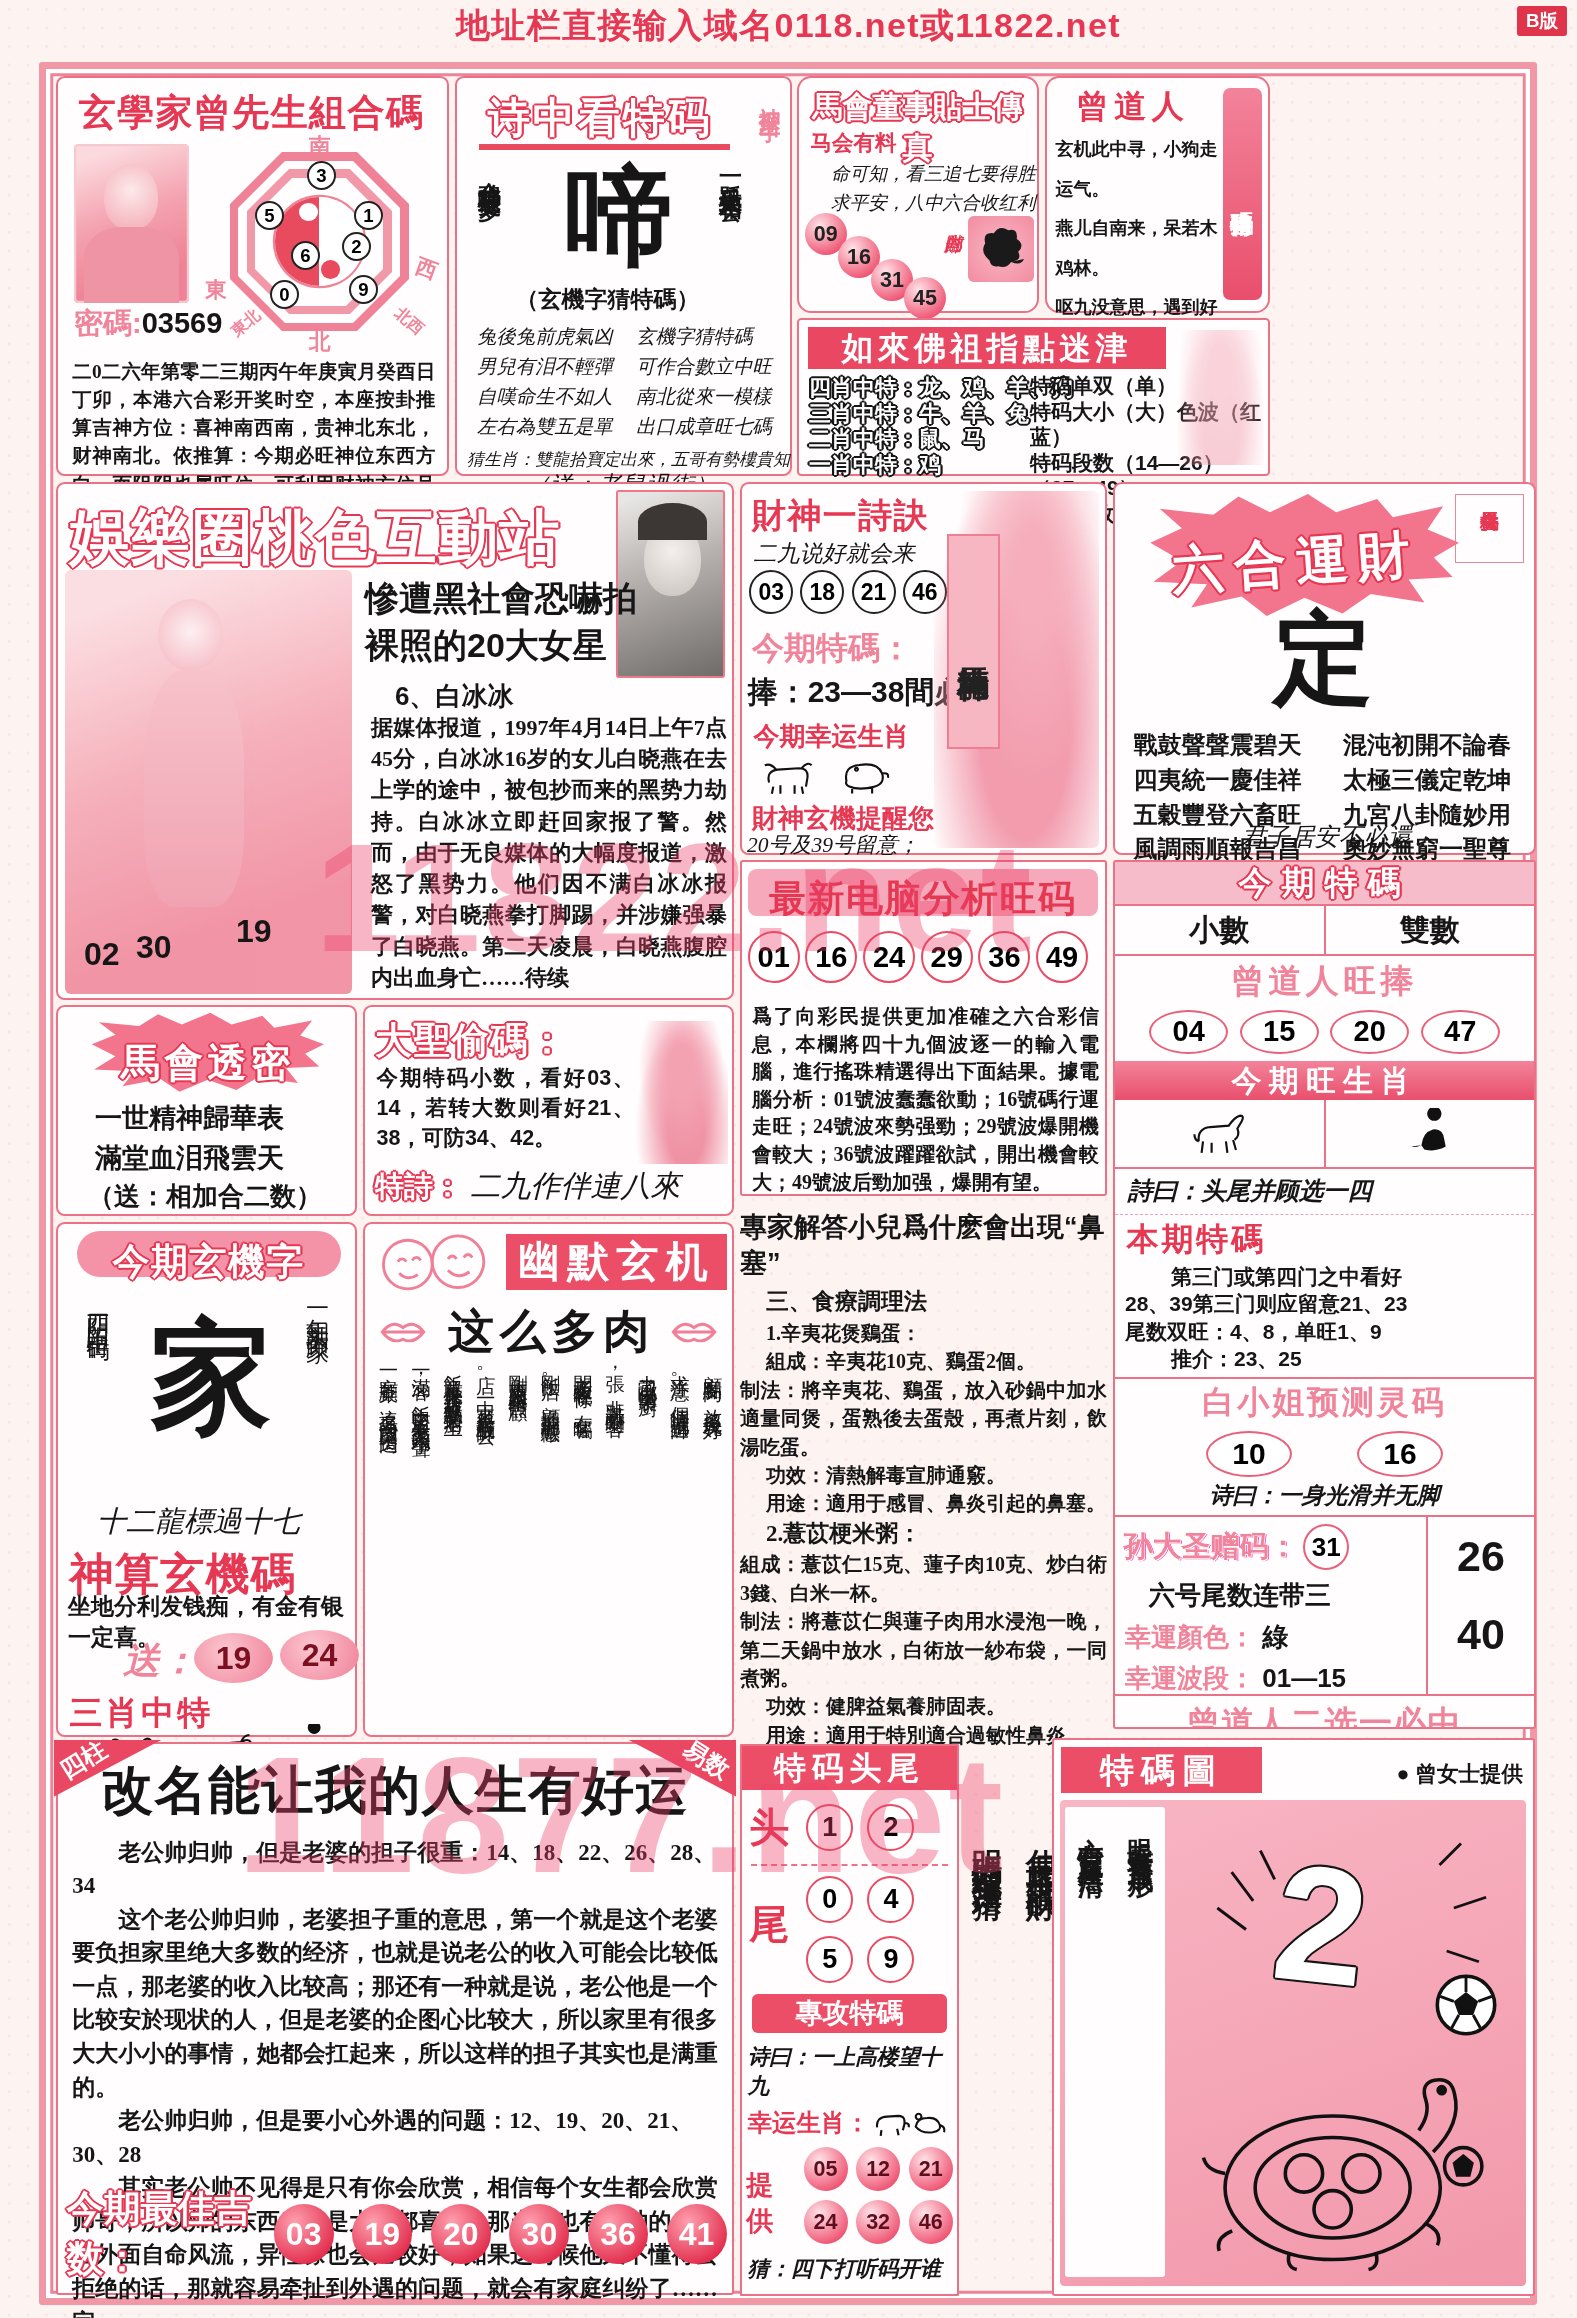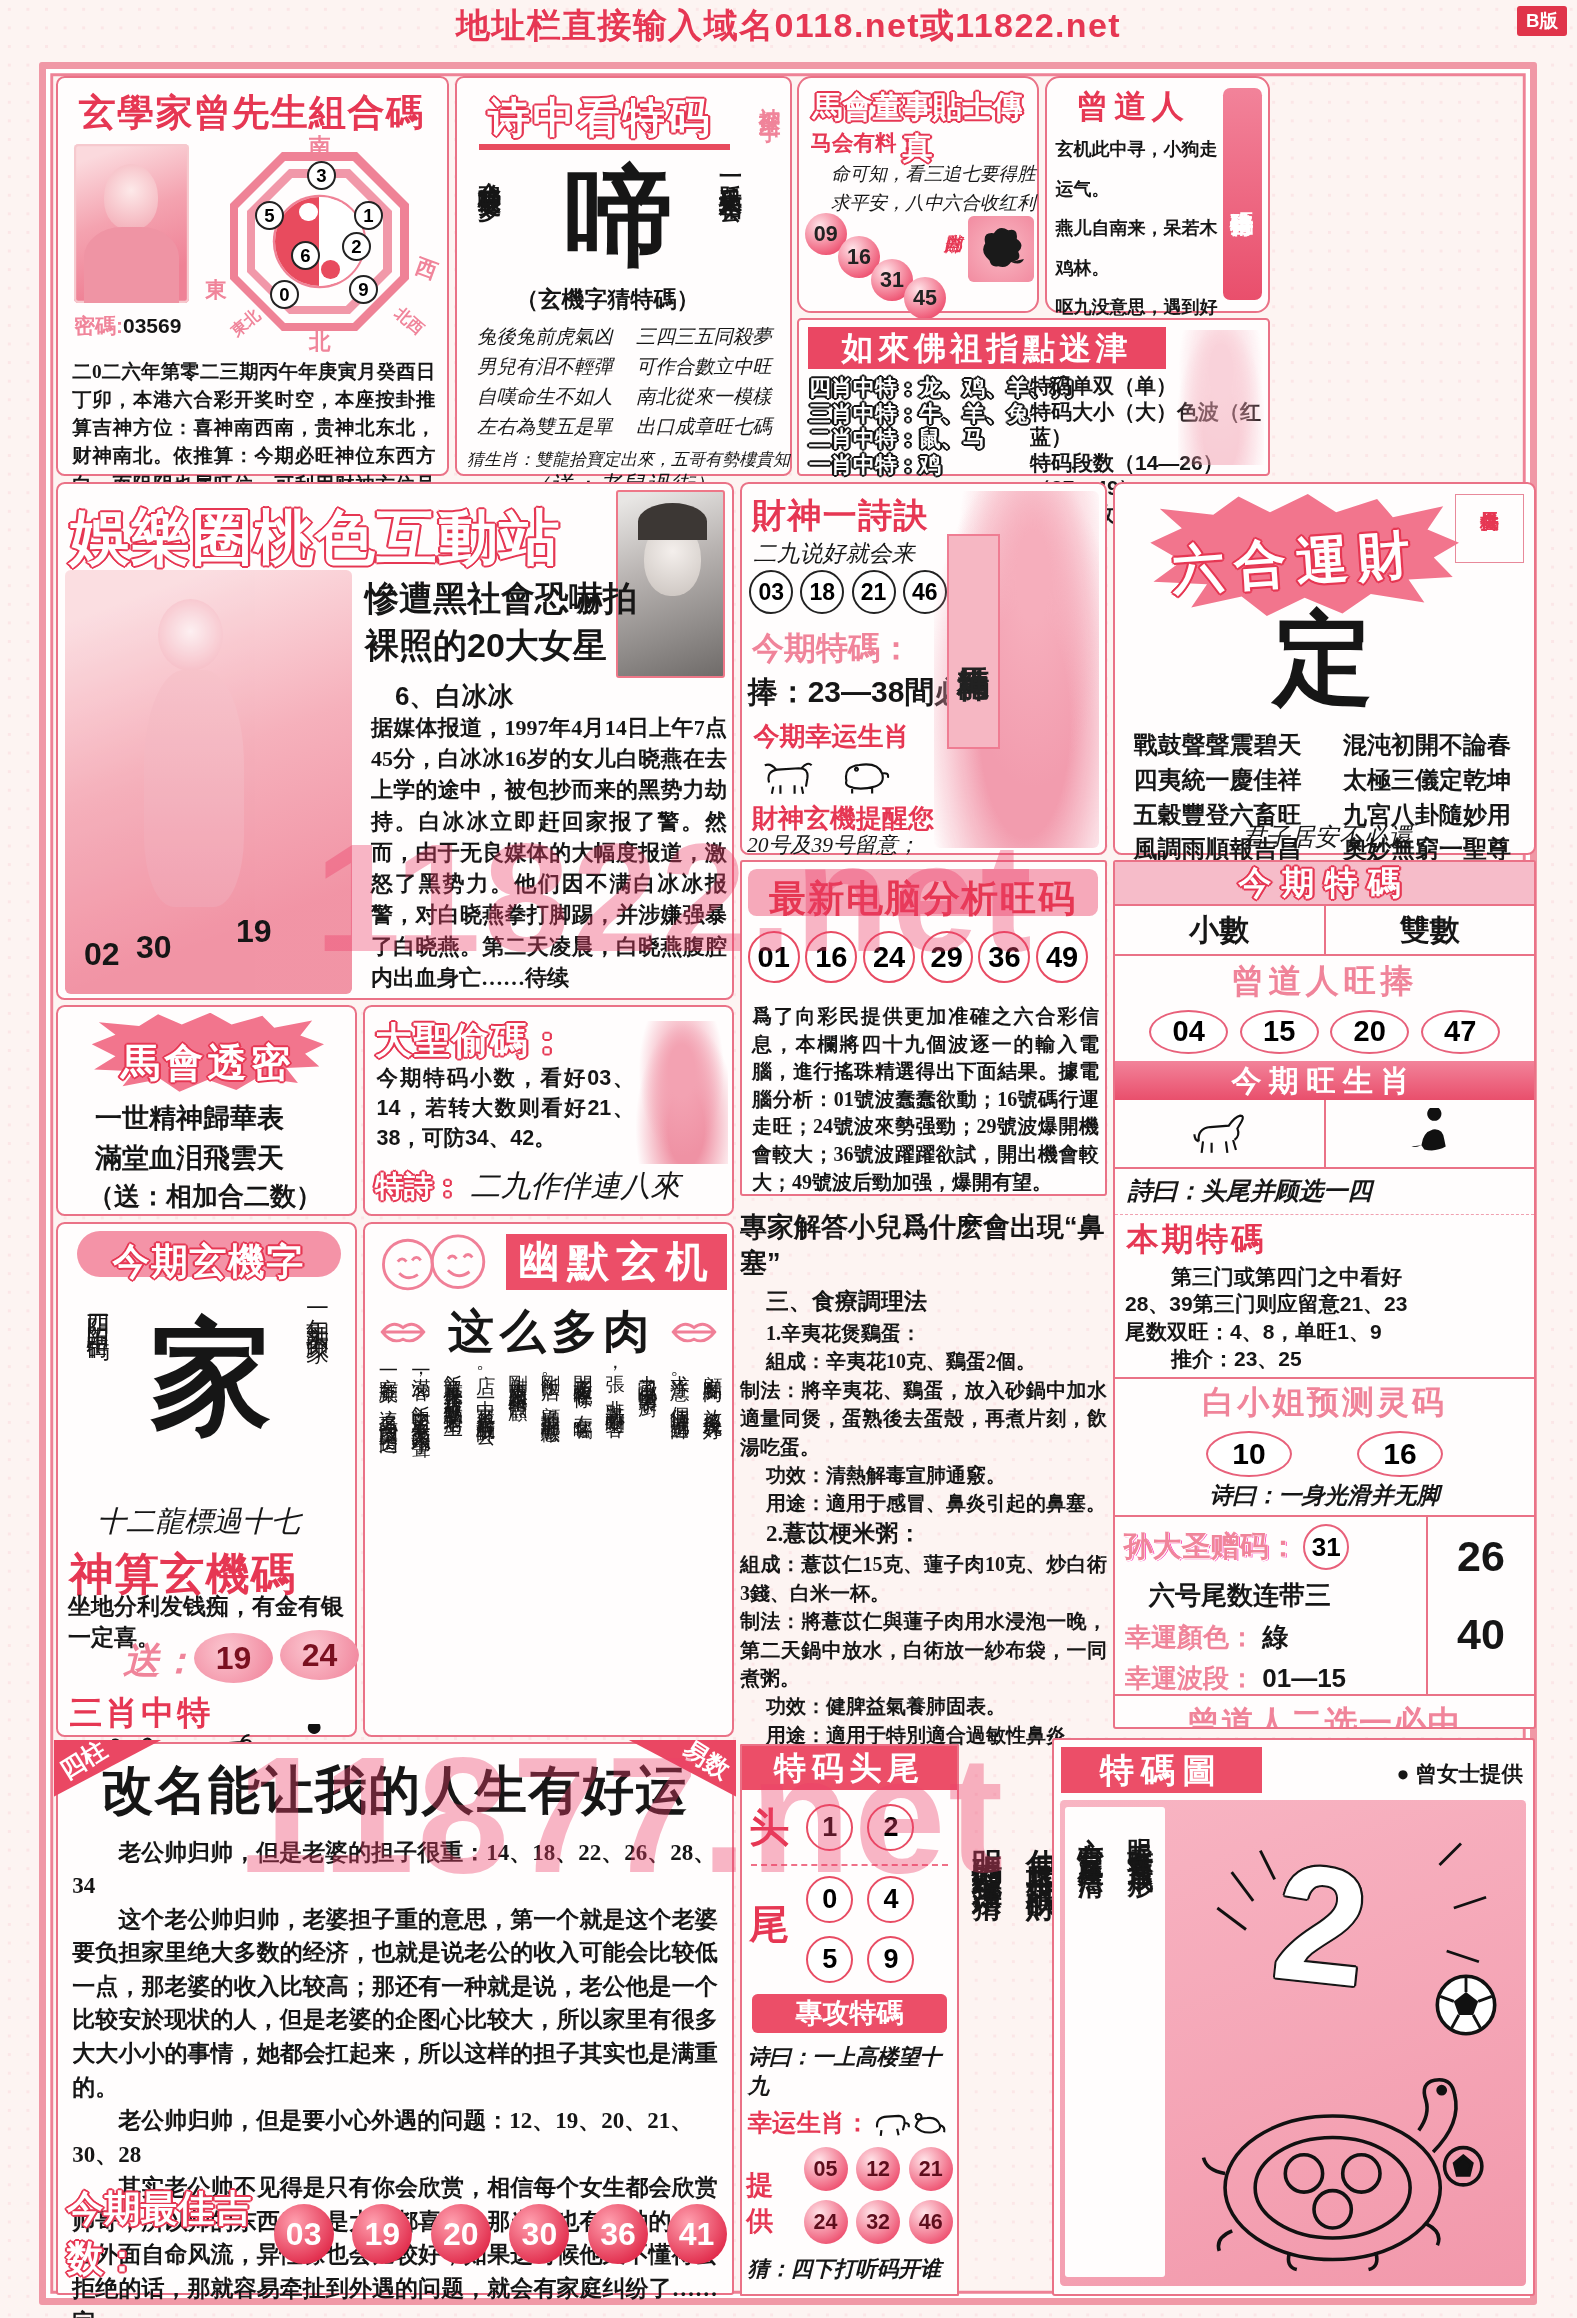--- a/index.html
+++ b/index.html
@@ -65,42 +65,42 @@
         <div class="ab" style="left:46px;top:63px;width:18.6px;height:18.6px;border-radius:50%;background:#e84b5e"></div>
       </div>
       <div class="ab circ" style="left:106px;top:29px;width:29px;height:29px;border:2.2px solid #222;font-size:18.6px">3</div>
       <div class="ab circ" style="left:54px;top:69px;width:29px;height:29px;border:2.2px solid #222;font-size:18.6px">5</div>
       <div class="ab circ" style="left:153px;top:69px;width:29px;height:29px;border:2.2px solid #222;font-size:18.6px">1</div>
       <div class="ab circ" style="left:90px;top:109px;width:29px;height:29px;border:2.2px solid #222;font-size:18.6px">6</div>
       <div class="ab circ" style="left:141px;top:100px;width:29px;height:29px;border:2.2px solid #222;font-size:18.6px">2</div>
       <div class="ab circ" style="left:69px;top:148px;width:29px;height:29px;border:2.2px solid #222;font-size:18.6px">0</div>
       <div class="ab circ" style="left:148px;top:143px;width:29px;height:29px;border:2.2px solid #222;font-size:18.6px">9</div>
     </div>
-    <div class="ab" style="left:16px;top:234px;font-size:21px">
+    <div class="ab" style="left:16px;top:226px;font-size:29px">
       <span class="pink b">密碼:</span><span class="blk b">03569</span>
     </div>
     <div class="ab ser b jt blk" style="left:14.3px;top:280px;width:363px;font-size:19.4px;line-height:1.45">二0二六年第零二三期丙午年庚寅月癸酉日丁卯，本港六合彩开奖时空，本座按卦推算吉神方位：喜神南西南，贵神北东北，财神南北。依推算：今期必旺神位东西方向，而阻阴也属旺位，可利用财神方位号码与阴阳号码组合，定能中到今期特码号码。若再与喜神和贵神号码组合，则能中到四连码以上。</div>
   </div>
 
   <div class="bx" style="left:455px;top:76px;width:337px;height:400px">
     <div class="ab outl b ctr" style="left:7.2px;top:11.5px;width:272px;font-size:42px;letter-spacing:2.9px">诗中看特码</div>
     <div class="ab" style="left:21.5px;top:66px;width:251px;height:5.7px;background:#e84b5e"></div>
     <div class="ab vt pink b" style="right:5.7px;top:11.5px;font-size:21.5px;letter-spacing:4.3px">神探出手</div>
     <div class="ab vt blk b ser" style="left:17px;top:85px;font-size:23px;letter-spacing:2.9px">金鸡啼破三更梦</div>
     <div class="ab blk b ser" style="left:108px;top:86px;font-size:108px;line-height:1">啼</div>
     <div class="ab vt blk b ser" style="left:258px;top:85px;font-size:23px;letter-spacing:2.9px">一跃千里来相会</div>
     <div class="ab blk b ser ctr" style="left:43px;top:206px;width:215px;font-size:23px">（玄機字猜特碼）</div>
     <div class="ab ser it blk" style="left:20px;top:244px;font-size:19.4px;line-height:1.55">
       <div>兔後兔前虎氣凶</div>
       <div>男兒有泪不輕彈</div>
       <div>自嘆命生不如人</div>
       <div>左右為雙五是單</div>
     </div>
     <div class="ab ser it blk" style="left:179px;top:244px;font-size:19.4px;line-height:1.55">
-      <div>三四三五同殺夢</div>
+      <div>玄機字猜特碼</div>
       <div>可作合數立中旺</div>
       <div>南北從來一模樣</div>
       <div>出口成章旺七碼</div>
     </div>
     <div class="ab ser it blk" style="left:10px;top:370px;width:330px;font-size:17px">猜生肖：雙龍拾寶定出來，五哥有勢樓貴知</div>
 
     <div class="ab ser it blk ctr" style="left:50px;top:364px;width:229px;font-size:24px;transform:translateY(27px)">（送：老鼠過街）</div>
   </div>
 
   <div class="bx" style="left:797px;top:76px;width:242px;height:237px;border-radius:14.3px">

